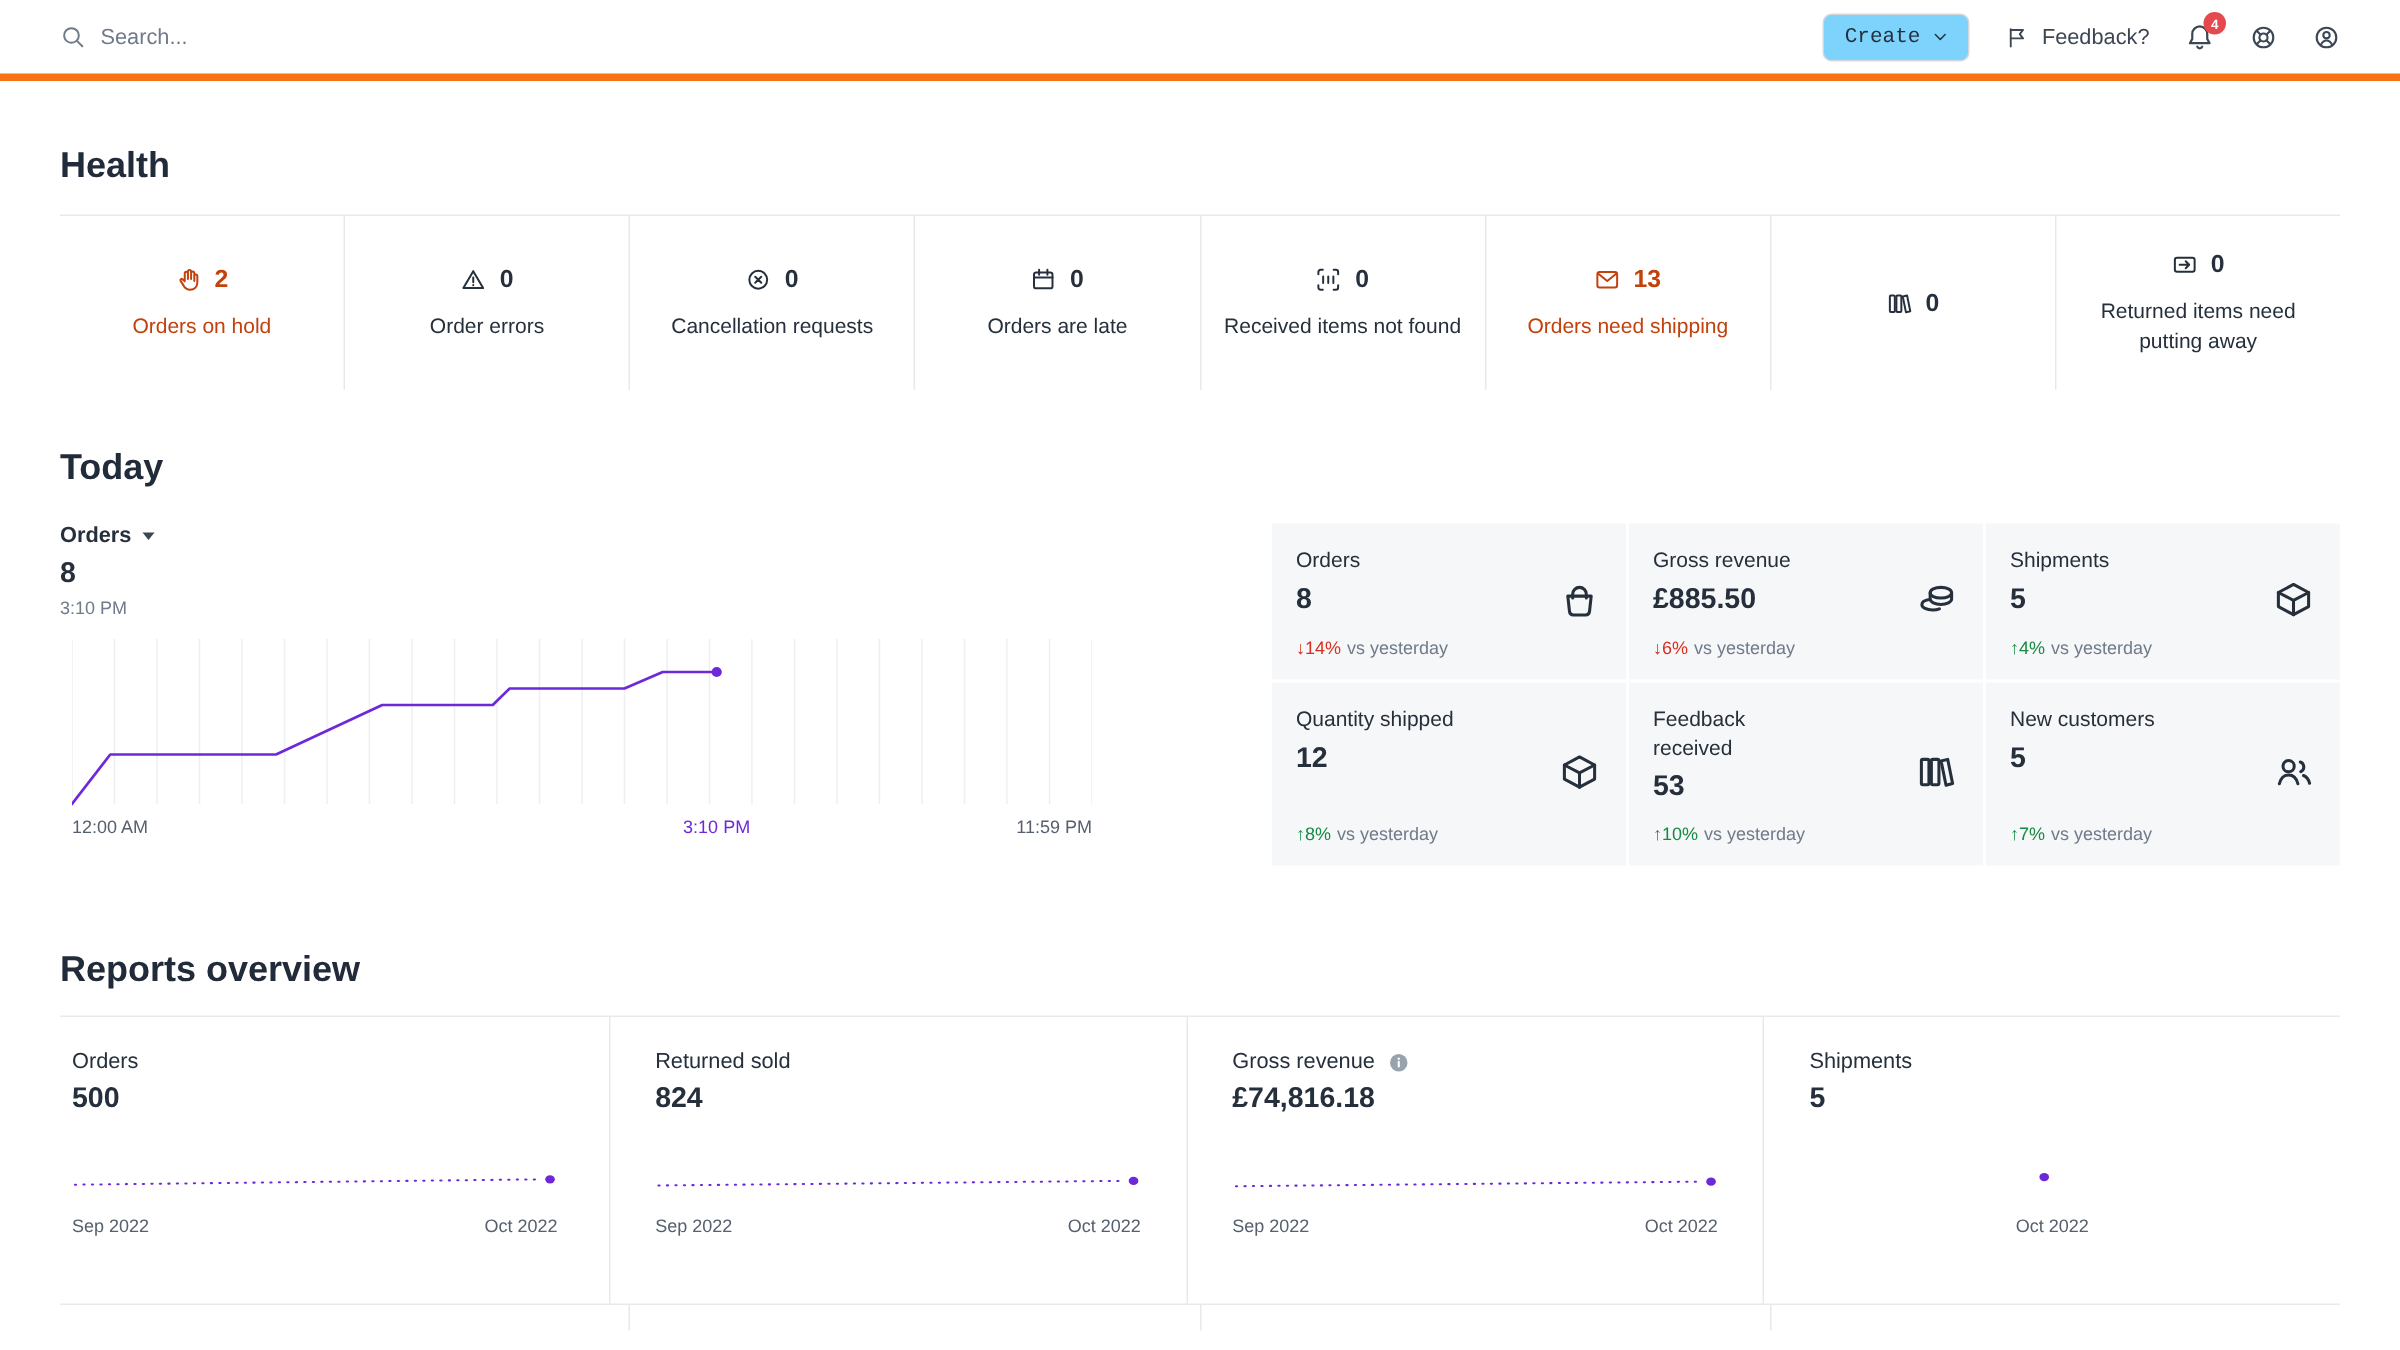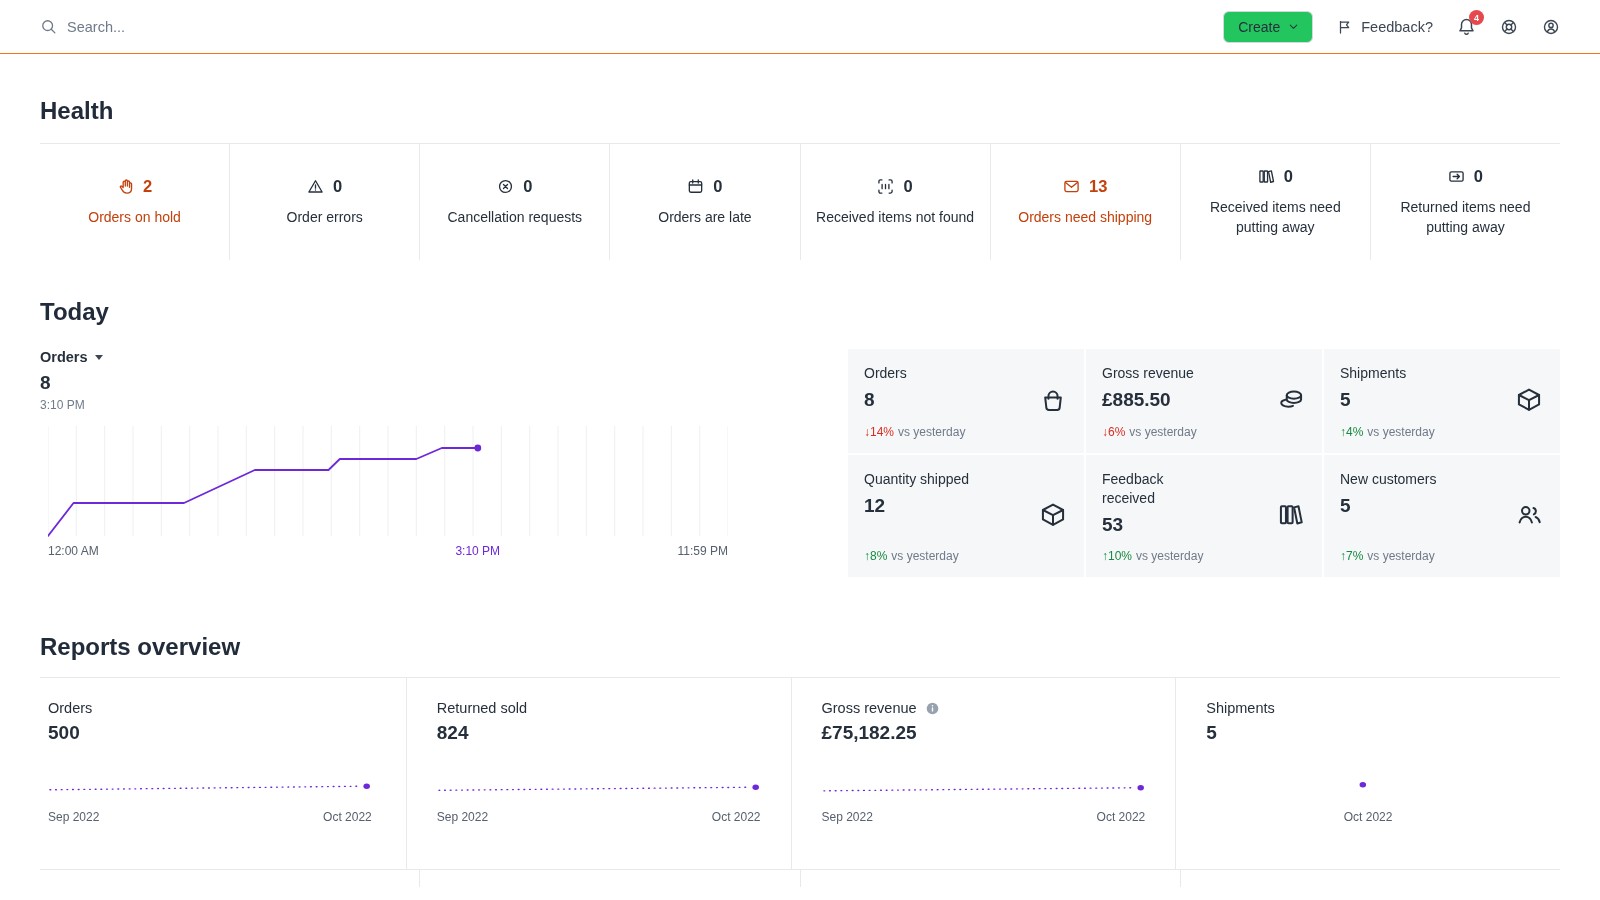--- a/index.html
+++ b/index.html
@@ -1,29 +1,29 @@
 <!DOCTYPE html>
 <html><head>
 <meta charset="utf-8">
 <style>
   * { margin:0; padding:0; box-sizing:border-box; }
   html,body { width:1600px; height:900px; overflow:hidden; }
   body { font-family:"Liberation Sans", sans-serif; background:#fff; color:#26303c; }
 
   
   .topbar { height:54px; display:flex; align-items:center; justify-content:center;
-            padding:0 40px; border-bottom:1px solid #f97316; background:#fff;gap:24px; }
+            padding:0 40px; border-bottom:5px solid #f97316; background:#fff;gap:24px; }
   .search { display:flex; align-items:center; gap:10px; color:#6f7a8a; flex:1; }
   .search input { border:none; outline:none; font-size:14.5px; color:#374151; width:320px;
                   font-family:inherit; background:transparent; }
   .search input::placeholder { color:#6f7a8a; }
   .topbar-right { display:flex; align-items:center; gap:24px; }
-  .create-btn { display:flex; align-items:center; gap:7px; background:#22c55e; border:1px solid #d4d9de;
+  .create-btn { display:flex; align-items:center; gap:7px; background:#7dd3fc; border:1px solid #d4d9de;
                 border-radius:6px; padding:7px 12px 7px 14px; font-size:14px; color:#26303c;
-                cursor:pointer; font-family:Liberation Sans, sans-serif; }
+                cursor:pointer; font-family:Liberation Mono, monospace; }
   .feedback { display:flex; align-items:center; gap:8px; font-size:14.5px; color:#3d4754; cursor:pointer; }
   .iconbtn { position:relative; color:#3d4754; display:flex; cursor:pointer; }
   .badge { position:absolute; top:-7px; right:-8px; background:#e5484d; color:#fff; font-size:9px;
            font-weight:700; min-width:15px; height:15px; border-radius:8px; display:flex;
            align-items:center; justify-content:center; padding:0 3px; }
 
   main { padding:0 40px; }
   .section-title { font-size:24px; line-height:30px; font-weight:700; color:#222b3a; }
   #health-title { margin-top:42px; }
   #today-title { margin-top:37px; }
@@ -221,21 +221,20 @@
         <div class="hc-top">
           <span class="icon ">
             <svg viewBox="0 0 16 16" width="17" height="17" fill="none" stroke="currentColor" stroke-width="1.25" stroke-linecap="round" stroke-linejoin="round">
               <rect x="1.8" y="2.8" width="3.1" height="10.4" rx="0.6"></rect>
               <rect x="5.9" y="2.8" width="3.1" height="10.4" rx="0.6"></rect>
               <path d="m9.9 3.5 2.7-.7 2 9.9-2.7.7z"></path>
             </svg>
           </span>
           <span class="hc-value">0</span>
         </div>
-        <div class="hc-label">Received items need putting away</div>
       </div>
       <div class="health-cell">
         <div class="hc-top">
           <span class="icon ">
             <svg viewBox="0 0 16 16" width="17" height="17" fill="none" stroke="currentColor" stroke-width="1.25" stroke-linecap="round" stroke-linejoin="round">
               <rect x="1.8" y="3.6" width="12.4" height="8.8" rx="1.4"></rect>
               <path d="M4.8 8h6 M8.6 5.8 10.8 8l-2.2 2.2"></path>
             </svg>
           </span>
           <span class="hc-value">0</span>
@@ -413,21 +412,21 @@
         <div class="rc-title">
           <span>Gross revenue</span>
           <span class="icon info">
             <svg viewBox="0 0 16 16" width="15" height="15" fill="none" stroke="currentColor" stroke-width="1.25" stroke-linecap="round" stroke-linejoin="round">
               <circle cx="8" cy="8" r="6.2" fill="#98a1ae" stroke="none"></circle>
               <path d="M8 7.4v3.2" stroke="#fff" stroke-width="1.5"></path>
               <circle cx="8" cy="5.1" r="0.85" fill="#fff" stroke="none"></circle>
             </svg>
           </span>
         </div>
-        <div class="rc-value">£75,182.25</div>
+        <div class="rc-value">£74,816.18</div>
         <svg class="spark" viewBox="0 0 320 40" preserveAspectRatio="none">
           <polyline points="2.0,29.2 308.0,25.6" fill="none" stroke="#6d28d9" stroke-width="1.6" stroke-dasharray="0.6 5" stroke-linecap="round"></polyline>
           <circle cx="315.0" cy="25.6" r="3.2" fill="#6d28d9"></circle>
         </svg>
         <div class="rc-x">
           <span>Sep 2022</span>
           <span>Oct 2022</span>
         </div>
       </div>
       <div class="report-col">

